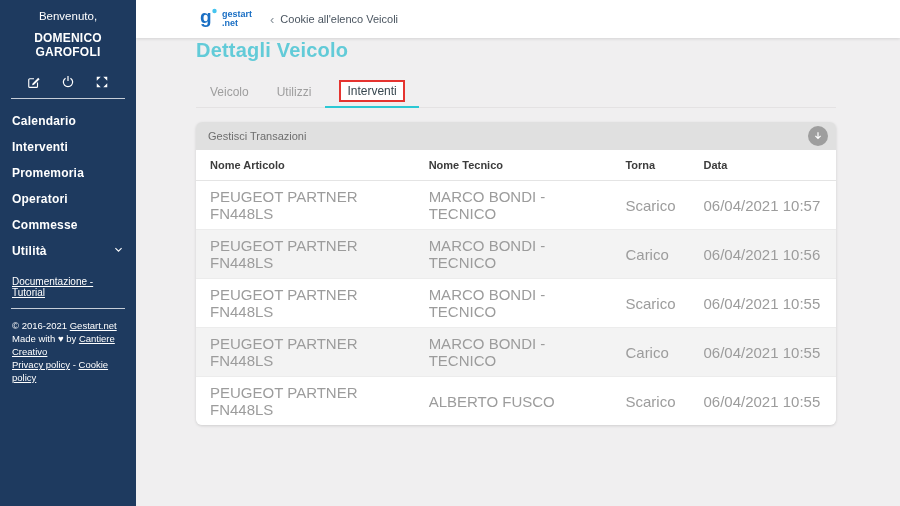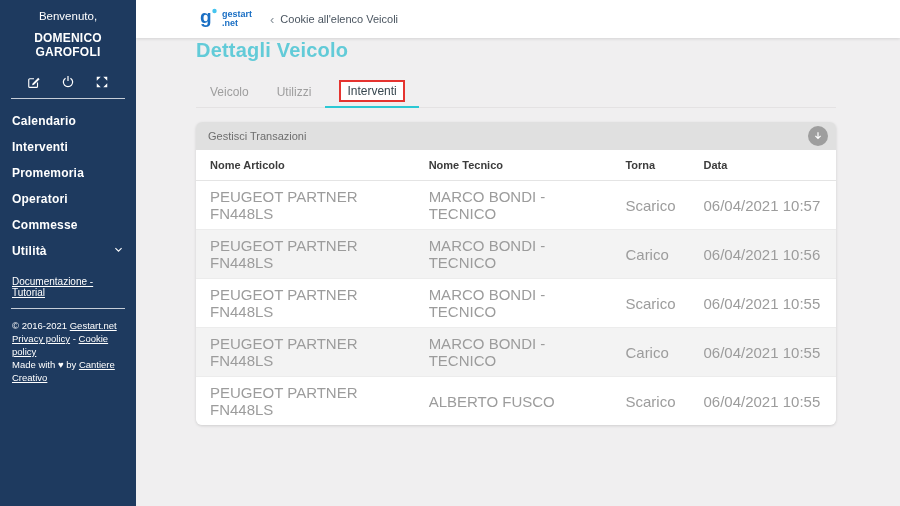--- a/index.html
+++ b/index.html
@@ -123,22 +123,22 @@
   </div>
 
   <div class="docs">
     <a>Documentazione</a><span> - </span><a>Tutorial</a>
   </div>
 
   <div class="sb-divider2"></div>
 
   <div class="copy">
     <div><span>© 2016-2021 </span><a>Gestart.net</a></div>
+    <div><span>Made with ♥ by </span><a>Cantiere Creativo</a></div>
     <div><a>Privacy policy</a><span> - </span><a>Cookie policy</a></div>
-    <div><span>Made with ♥ by </span><a>Cantiere Creativo</a></div>
   </div>
 </div>
 
 <div class="topbar">
   <div class="logo">
     <span>
       <svg width="22" height="22" viewBox="0 0 22 22">
           <text x="2" y="17" font-size="19" font-weight="bold" fill="#1a6fc4" font-family="Liberation Sans, sans-serif">g</text>
           <circle cx="16.5" cy="5" r="2.2" fill="#45c4ef"></circle>
         </svg>

